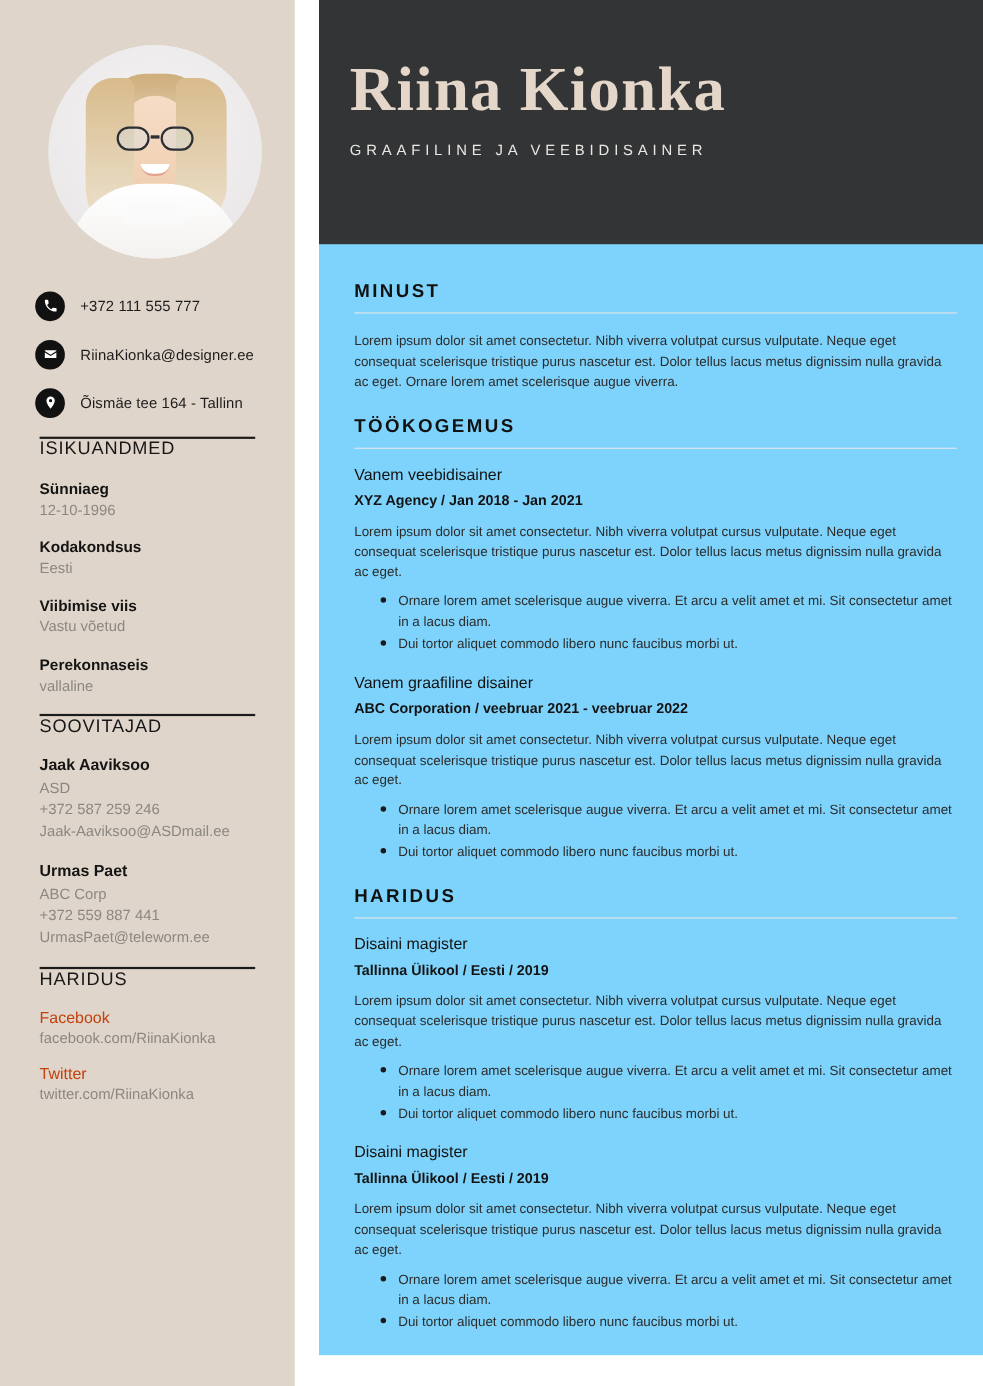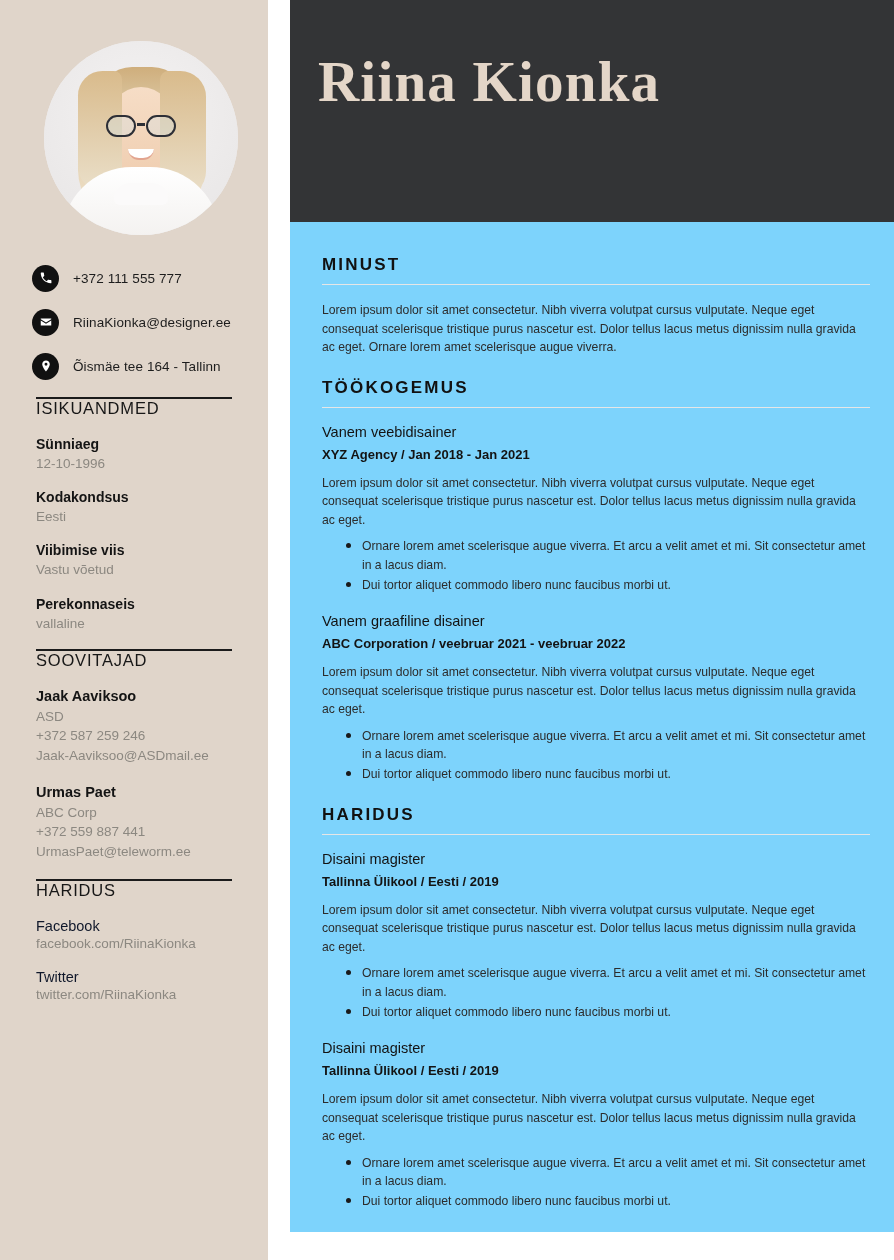--- a/index.html
+++ b/index.html
@@ -202,21 +202,21 @@
   }
   .ref-line {
     font-size: 13.5px;
     color: #8c8881;
     line-height: 1.45;
   }
 
   .link-item { margin-bottom: 18px; padding-left: 4px; }
   .link-title {
     font-size: 14.5px;
-    color: #0f172a;
+    color: #c2410c;
     margin-bottom: 2px;
   }
   .link-url {
     font-size: 13.5px;
     color: #8c8881;
   }
 
   
   .header {
     position: absolute;
@@ -425,20 +425,21 @@
       <div class="link-item">
         <div class="link-title">Twitter</div>
         <div class="link-url">twitter.com/RiinaKionka</div>
       </div>
     </section>
 
   </aside>
 
   <header class="header">
     <div class="name">Riina Kionka</div>
+    <div class="subtitle">GRAAFILINE JA VEEBIDISAINER</div>
   </header>
 
   <main class="main">
 
     <section class="section">
       <h2 class="sec-heading">MINUST</h2>
       <div class="sec-rule"></div>
       <p class="body-text">Lorem ipsum dolor sit amet consectetur. Nibh viverra volutpat cursus vulputate. Neque eget consequat scelerisque tristique purus nascetur est. Dolor tellus lacus metus dignissim nulla gravida ac eget. Ornare lorem amet scelerisque augue viverra.</p>
     </section>
 

